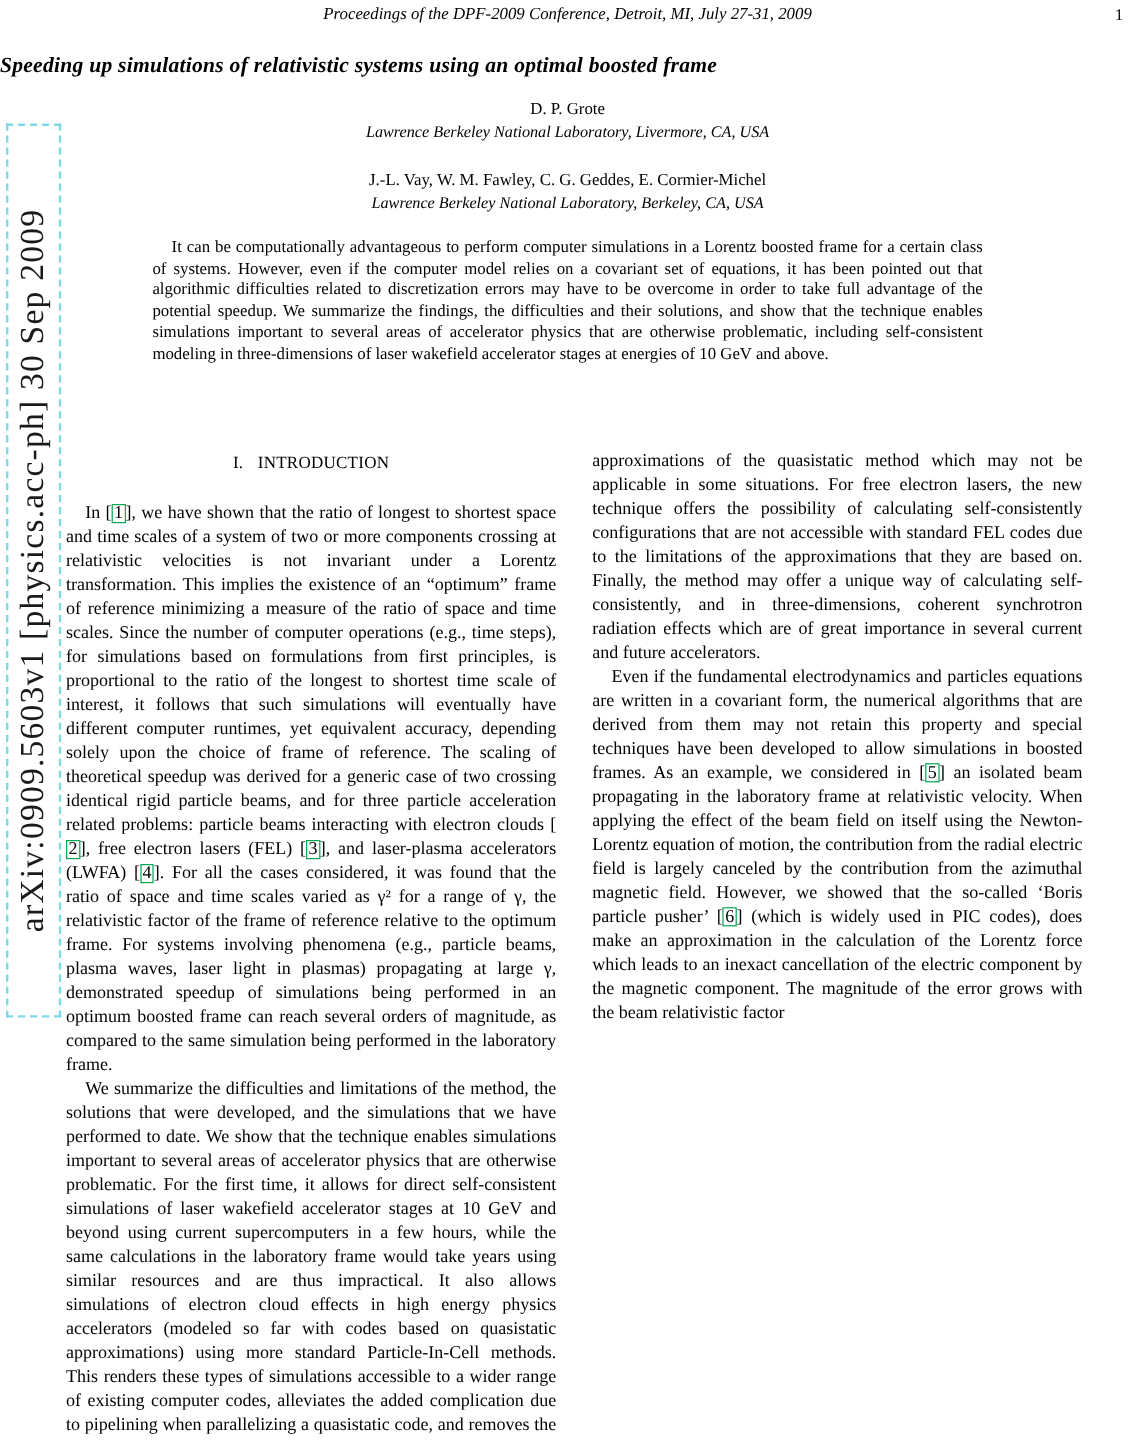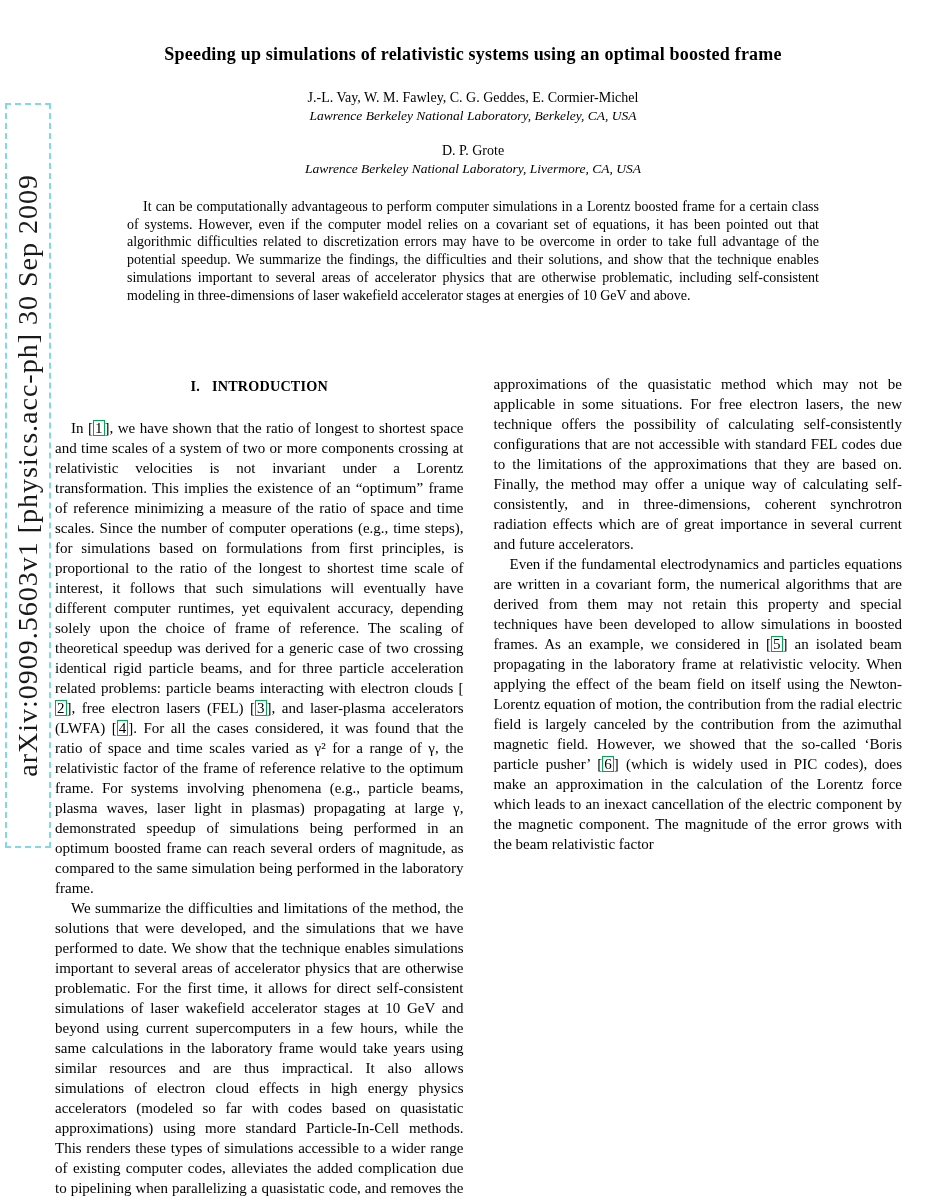--- a/index.html
+++ b/index.html
@@ -50,24 +50,25 @@
     transform: rotate(180deg);
     white-space: nowrap;
     font-size: 28px;
     letter-spacing: 1px;
     color: #1a1a1a;
   }
 
   
   .paper-title {
     margin-top: 44px;
-    text-align: center;
+    text-align: left;
     font-size: 18px;
     font-weight: bold;
     letter-spacing: 0.2px;
+    font-style: italic;
   }
   .author-group { text-align: center; }
   .author-group.first { margin-top: 25px; }
   .author-group.second { margin-top: 19px; }
   .author-names { font-size: 14px; }
   .author-affiliation { font-size: 13.5px; font-style: italic; margin-top: 2px; }
 
   
   .abstract {
     width: 692px;
@@ -90,21 +91,21 @@
     column-count: 2;
     column-gap: 30px;
     column-fill: auto;
     font-size: 15px;
     line-height: 20px;
     text-align: justify;
     hyphens: auto;
   }
   .sec-heading {
     font-size: 14.2px;
-    font-weight: bold;
+    font-weight: normal;
     text-align: center;
     letter-spacing: 0.2px;
     margin: 36px 0 22px 0;
   }
   .sec-heading.first { margin-top: 2px; }
   .sec-num { margin-right: 12px; }
   .two-col p { text-indent: 16px; }
 
   
   .citebox {
@@ -113,35 +114,39 @@
     padding: 0 1px;
     line-height: 14px;
     text-indent: 0;
   }
 </style>
 </head>
 <body>
 
 <div class="page">
 
+  <div class="running-header">
+    <div class="proceedings-line">Proceedings of the DPF-2009 Conference, Detroit, MI, July 27-31, 2009</div>
+    <div class="page-number">1</div>
+  </div>
 
   <div class="arxiv-banner">
     <span class="vtext">arXiv:0909.5603v1 [physics.acc-ph] 30 Sep 2009</span>
   </div>
 
   <h1 class="paper-title">Speeding up simulations of relativistic systems using an optimal boosted frame</h1>
 
+  <div class="author-group second">
+    <div class="author-names">D. P. Grote</div>
+    <div class="author-affiliation">Lawrence Berkeley National Laboratory, Livermore, CA, USA</div>
+  </div>
+
   <div class="author-group first">
     <div class="author-names">J.-L. Vay, W. M. Fawley, C. G. Geddes, E. Cormier-Michel</div>
     <div class="author-affiliation">Lawrence Berkeley National Laboratory, Berkeley, CA, USA</div>
-  </div>
-
-  <div class="author-group second">
-    <div class="author-names">D. P. Grote</div>
-    <div class="author-affiliation">Lawrence Berkeley National Laboratory, Livermore, CA, USA</div>
   </div>
 
   <div class="abstract">It can be computationally advantageous to perform computer simulations in a Lorentz boosted frame for a certain class of systems. However, even if the computer model relies on a covariant set of equations, it has been pointed out that algorithmic difficulties related to discretization errors may have to be overcome in order to take full advantage of the potential speedup. We summarize the findings, the difficulties and their solutions, and show that the technique enables simulations important to several areas of accelerator physics that are otherwise problematic, including self-consistent modeling in three-dimensions of laser wakefield accelerator stages at energies of 10 GeV and above.</div>
 
   <div class="two-col">
 
     <h2 class="sec-heading first">
       <span class="sec-num">I.</span><span>INTRODUCTION</span>
     </h2>
 

